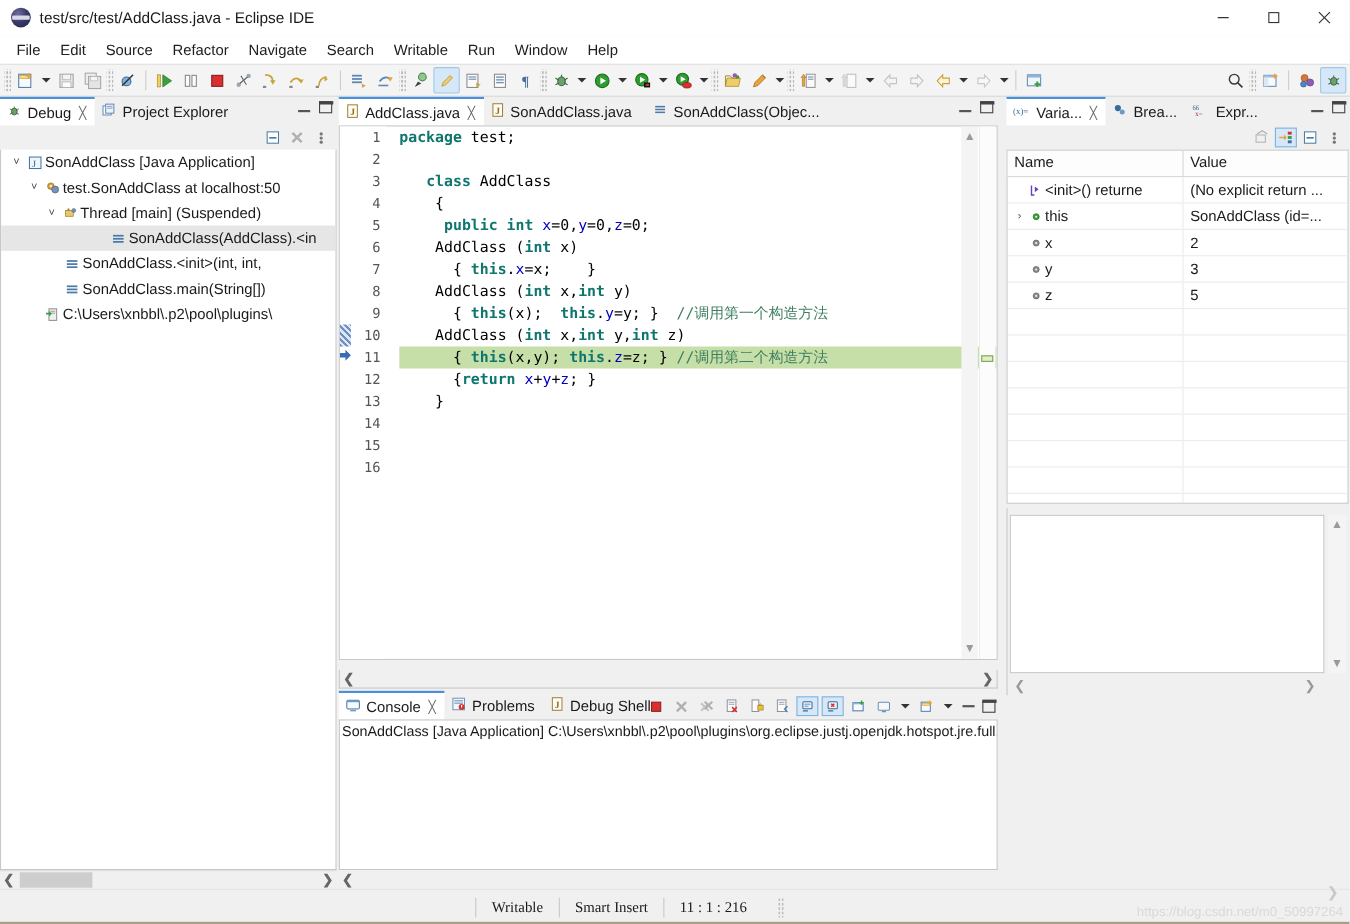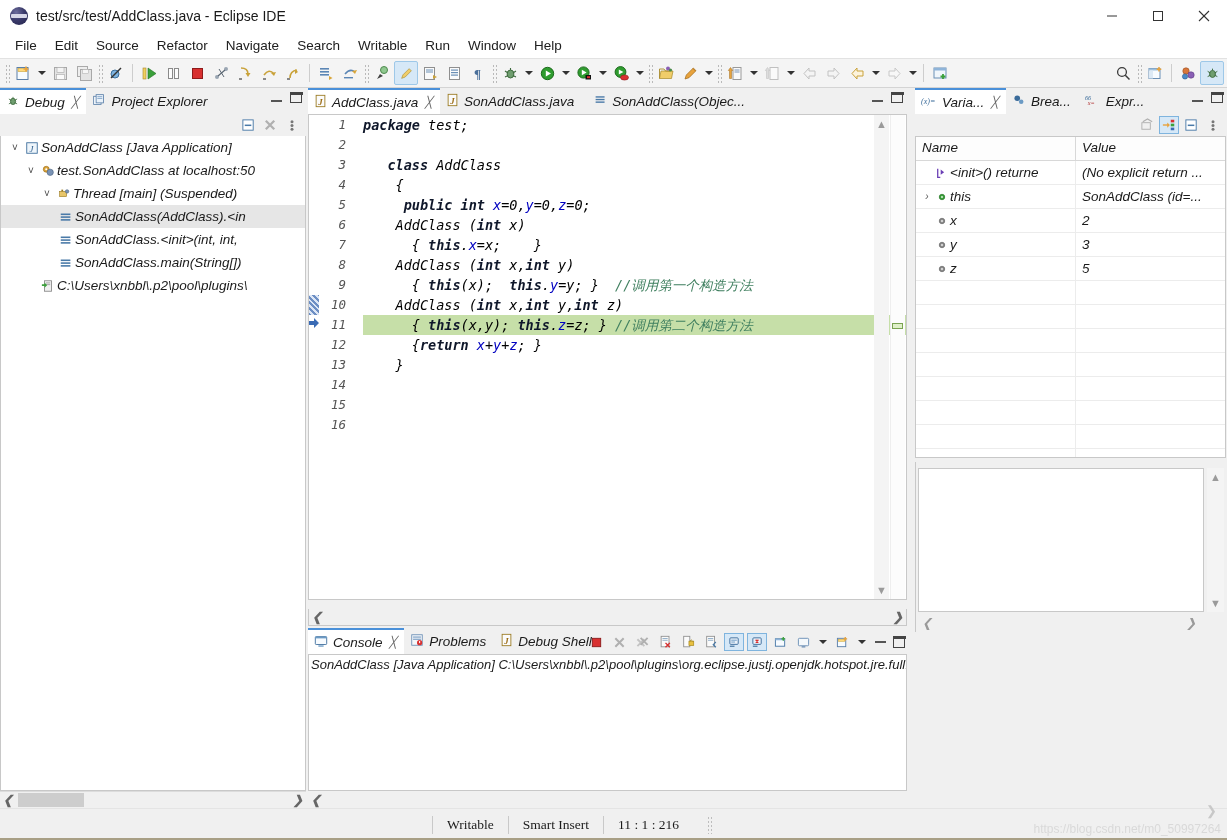--- a/index.html
+++ b/index.html
@@ -66,21 +66,21 @@
   }
   .tb-sep { width: 1px; height: 18px; background: #cdcdcd; margin: 0 4px; flex: none; }
   .tb-grip {
     width: 6px; height: 20px; flex: none; margin: 0 1px;
     background-image: radial-gradient(circle, #b9b9b9 1px, transparent 1px);
     background-size: 3px 4px; background-position: 1px 1px;
   }
   .tb-spacer { flex: 1 1 auto; }
 
   
-  .main { position: absolute; left: 0; top: 88px; right: 0; bottom: 32px; font-style: italic; }
+  .main { position: absolute; left: 0; top: 88px; right: 0; bottom: 32px; }
 
   
   .panel-tabs {
     height: 26px; display: flex; align-items: flex-end;
     background: #f0f0f0; position: relative;
   }
   .ptab {
     height: 26px; display: flex; align-items: center; gap: 5px;
     padding: 0 8px 0 6px; font-size: 13.5px; color: #1a1a1a;
     position: relative; white-space: nowrap;
@@ -107,21 +107,21 @@
     display: flex; flex-direction: column;
   }
   .tree {
     flex: 1 1 auto; background: #ffffff; border: 1px solid #c8c8c8; border-top: none;
     overflow: hidden; position: relative;
   }
   .trow {
     height: 23px; display: flex; align-items: center; white-space: nowrap;
     font-size: 13.5px; padding-right: 4px;
   }
-  .trow.sel { background: #e6e6e6; }
+  .trow.sel { background: #e6e6e6; padding-left: 42px; }
   .twist {
     width: 16px; text-align: center; color: #444; font-size: 10px; flex: none;
   }
   .tico { width: 18px; flex: none; display: inline-flex; align-items: center; justify-content: center; }
   .hscroll {
     height: 17px; background: #f0f0f0; border-top: 1px solid #dcdcdc;
     display: flex; align-items: center; position: relative;
   }
   .hs-arrow { width: 16px; text-align: center; color: #666; font-size: 12px; font-weight: bold; }
   .hs-track { flex: 1 1 auto; height: 17px; position: relative; }
@@ -142,21 +142,21 @@
     font-family: "DejaVu Sans Mono", monospace; font-size: 12.5px; color: #555;
     position: relative;
   }
   .code-area {
     flex: 1 1 auto; position: relative; overflow: hidden;
     font-family: "DejaVu Sans Mono", monospace; font-size: 13.5px;
     padding-left: 12px;
   }
   .cl { height: 20px; line-height: 20px; white-space: pre; }
   .cl.hl { background: #c6dfa8; }
-  .kw { color: #0f172a; font-weight: bold; }
+  .kw { color: #0f766e; font-weight: bold; }
   .fld { color: #0000c0; }
   .cm { color: #3f7f5f; }
   .pl { color: #000000; }
   .vscroll-e {
     position: absolute; right: 17px; top: 0; bottom: 0; width: 15px;
     background: #f4f4f4;
   }
   .ovr {
     position: absolute; right: 1px; top: 0; bottom: 0; width: 15px;
     background: #fcfcfc; border-left: 1px solid #eee;

